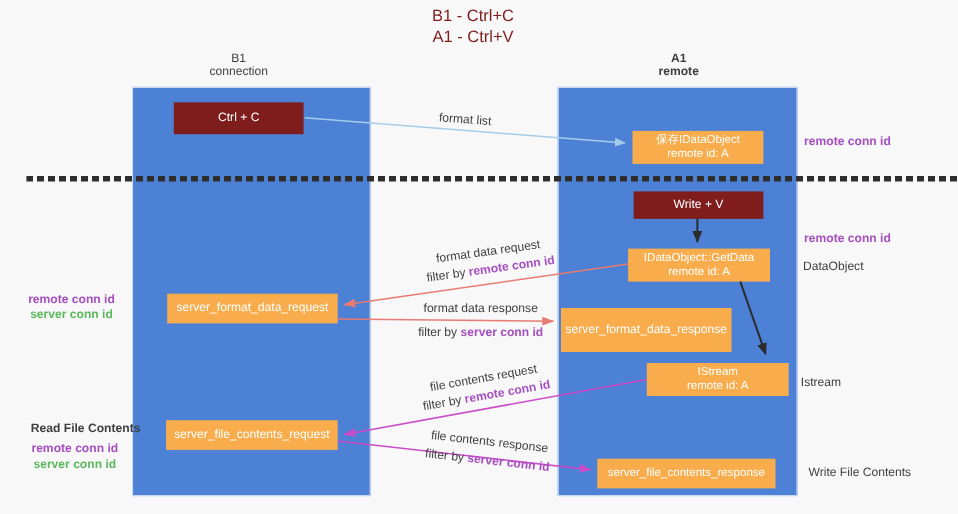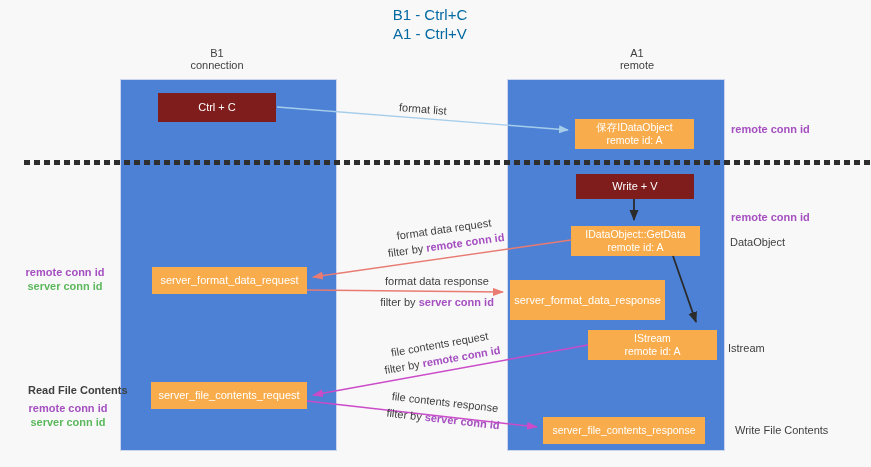--- a/index.html
+++ b/index.html
@@ -1,19 +1,19 @@
 <!DOCTYPE html>
 <html><head>
 <meta charset="utf-8">
 <style>
   html,body{margin:0;padding:0;background:#f8f8f9;font-family:"Liberation Sans",sans-serif;}
   .canvas{position:relative;width:871px;height:467px;background:#f8f8f9;overflow:hidden;}
 
   .title{position:absolute;left:352px;top:5px;width:156px;text-align:center;
-         font-size:15px;line-height:19px;color:#0369a1;z-index:6;}
+         font-size:15px;line-height:19px;color:#7f1d1d;z-index:6;}
 
   .lane-header{position:absolute;width:116px;text-align:center;font-size:11px;
                line-height:12px;color:#3f3f3f;z-index:6;}
 
   .lane{position:absolute;top:79px;height:372px;background:#4c81d6;
         border:1px solid #ccd6ee;box-sizing:border-box;z-index:1;}
 
   .divider{position:absolute;left:24px;top:160px;width:847px;height:5px;z-index:3;
            background:repeating-linear-gradient(90deg,#2e2e2e 0 6px,transparent 6px 10px);}
 
@@ -40,21 +40,21 @@
 
   <div class="title">
     <div>B1 - Ctrl+C</div>
     <div>A1 - Ctrl+V</div>
   </div>
 
   <div class="lane-header" style="left:159px;top:47px;">
     <div>B1</div>
     <div>connection</div>
   </div>
-  <div class="lane-header" style="left:579px;top:47px;">
+  <div class="lane-header" style="left:559px;top:47px;font-weight:bold;">
     <div>A1</div>
     <div>remote</div>
   </div>
 
   <div class="lane" style="left:120px;width:217px;"></div>
   <div class="lane" style="left:507px;width:218px;"></div>
 
   <div class="divider"></div>
 
   <div class="node green" style="left:158px;top:93px;width:118px;height:29px;">

